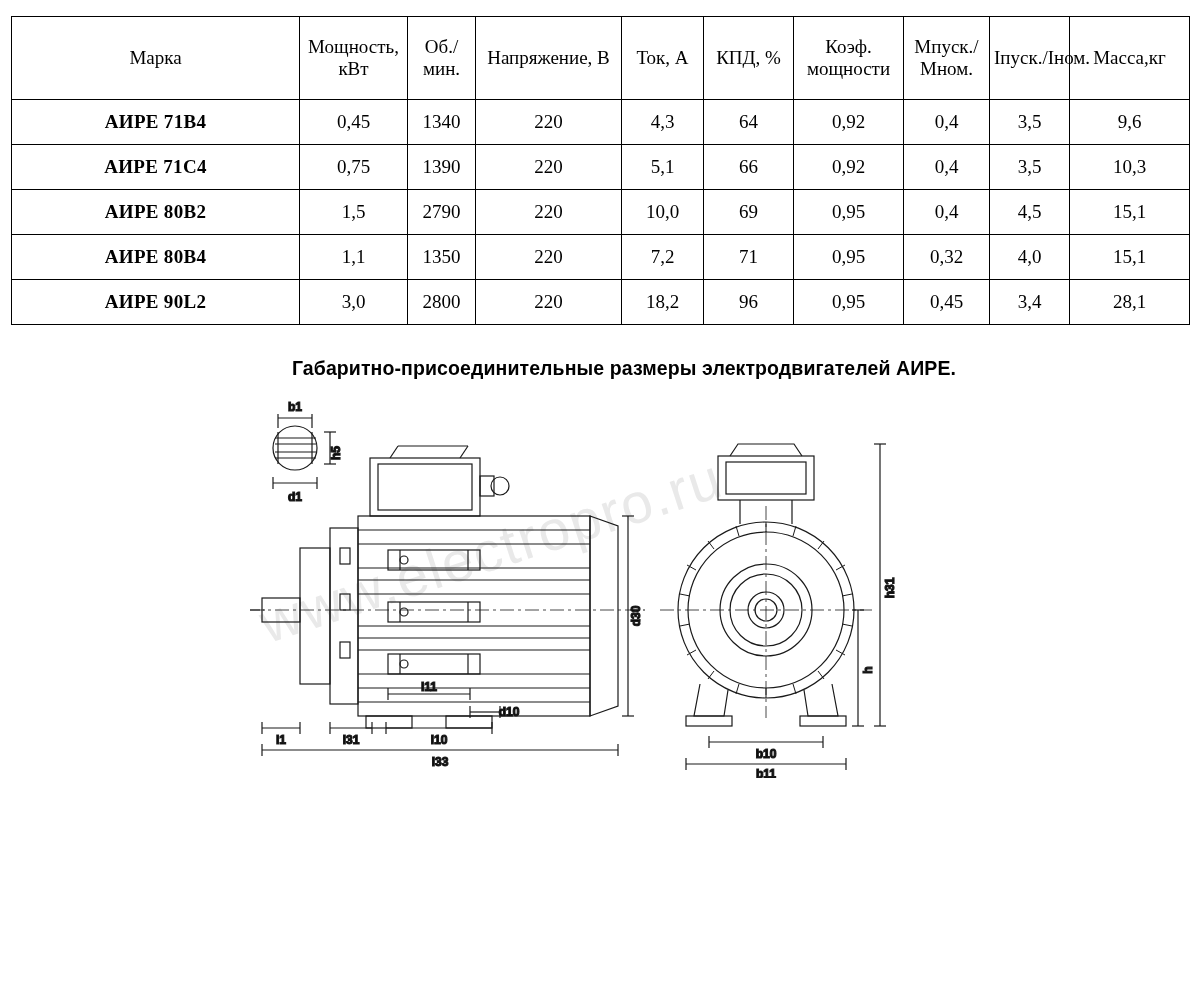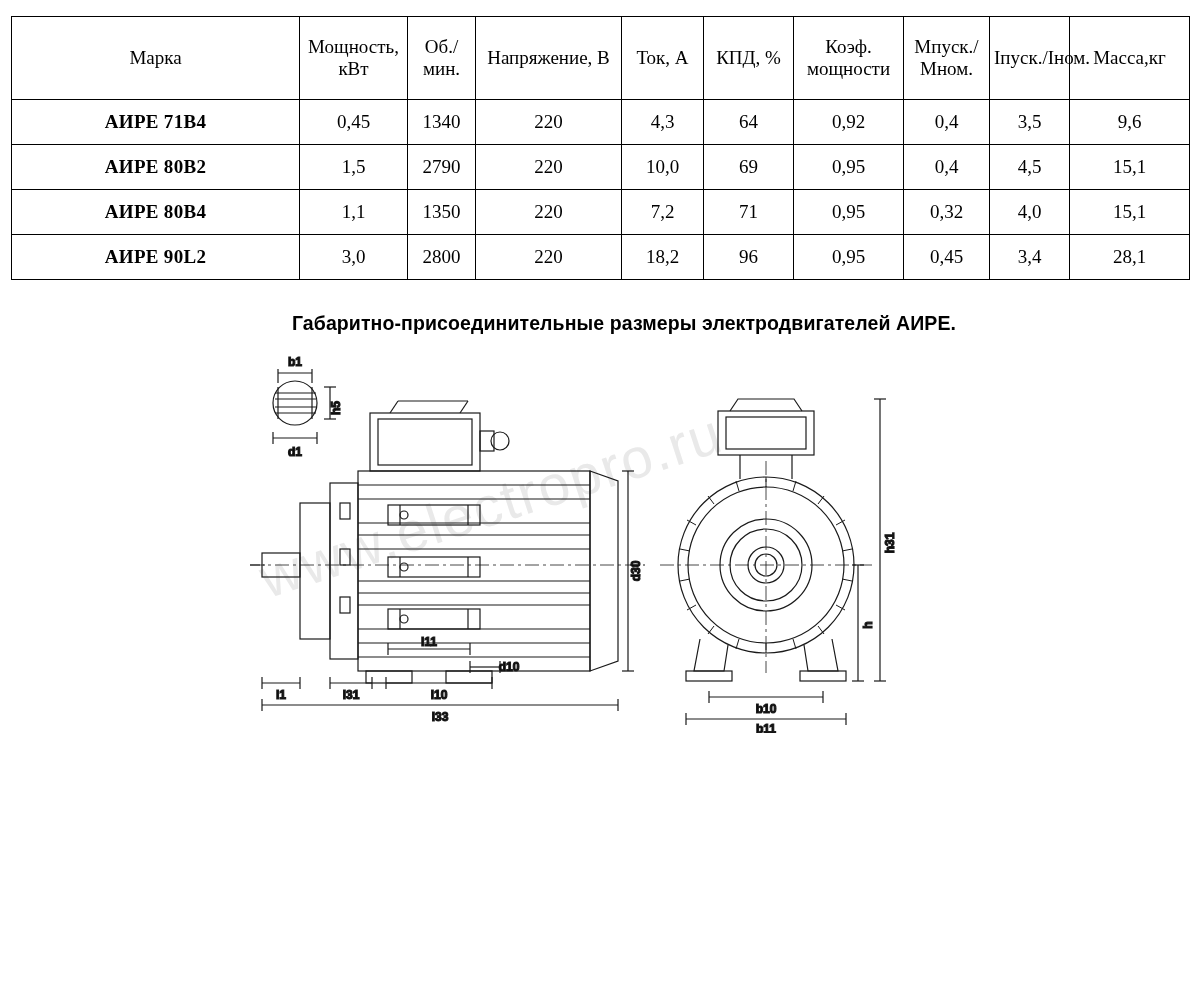--- a/index.html
+++ b/index.html
@@ -137,20 +137,32 @@
         <td class="model">АИРЕ 71В4</td>
         <td>0,45</td>
         <td>1340</td>
         <td>220</td>
         <td>4,3</td>
         <td>64</td>
         <td>0,92</td>
         <td>0,4</td>
         <td>3,5</td>
         <td>9,6</td>
+      </tr>
+      <tr>
+        <td class="model">АИРЕ 71С4</td>
+        <td>0,75</td>
+        <td>1390</td>
+        <td>220</td>
+        <td>5,1</td>
+        <td>66</td>
+        <td>0,92</td>
+        <td>0,4</td>
+        <td>3,5</td>
+        <td>10,3</td>
       </tr>
       <tr>
         <td class="model">АИРЕ 80В2</td>
         <td>1,5</td>
         <td>2790</td>
         <td>220</td>
         <td>10,0</td>
         <td>69</td>
         <td>0,95</td>
         <td>0,4</td>

